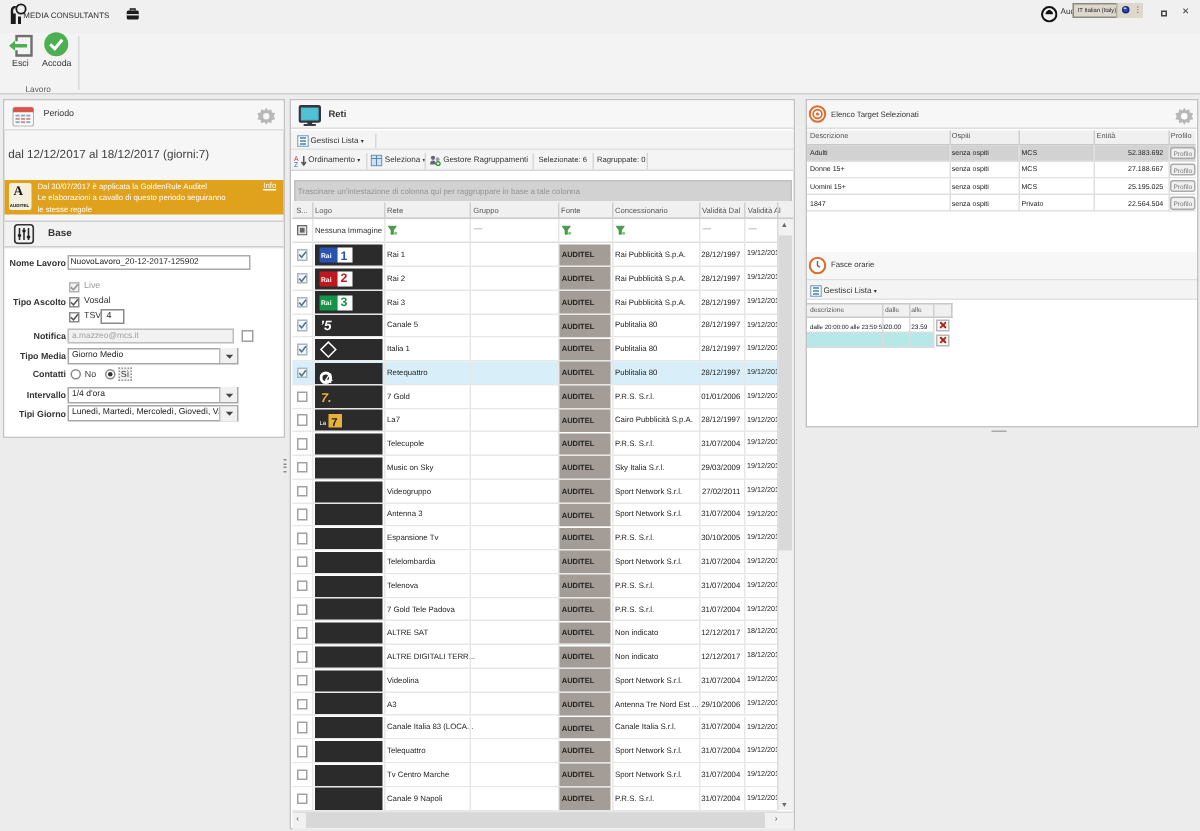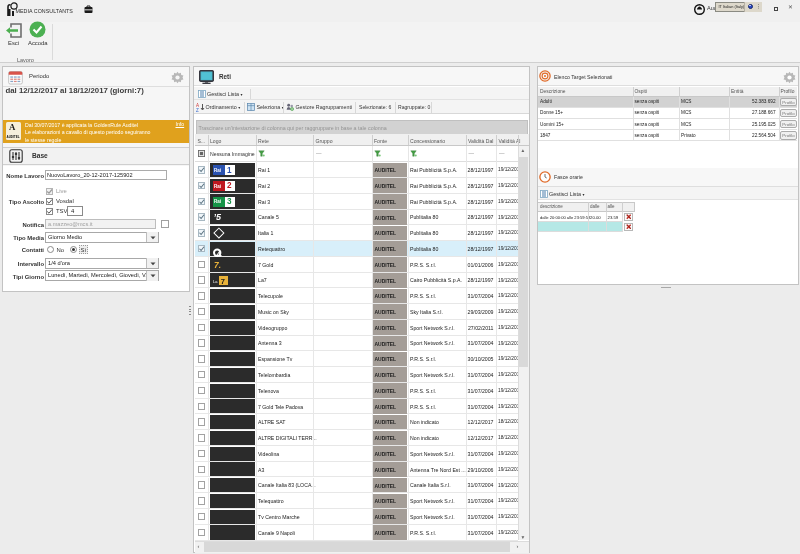--- a/index.html
+++ b/index.html
@@ -72,21 +72,21 @@
         <rect x="9.5" y="8.6" width="2.8" height="1.3"></rect>
       <rect x="5.9" y="10.8" width="2.8" height="1.3"></rect>
     </g>
   </svg>
   <div class="ab tx" style="left:26px;top:6px;font-size:5.9px;color:#333;">Periodo</div>
   <svg class="ab" style="left:168px;top:4px" width="13" height="13" viewBox="0 0 16 16">
     <path d="M8 1 L9.5 3.2 L12.1 2.3 L12.6 5 L15.3 5.5 L14.2 8 L15.3 10.5 L12.6 11 L12.1 13.7 L9.5 12.8 L8 15 L6.5 12.8 L3.9 13.7 L3.4 11 L0.7 10.5 L1.8 8 L0.7 5.5 L3.4 5 L3.9 2.3 L6.5 3.2 Z" fill="#b8b8b8"></path>
     <circle cx="8" cy="8" r="2.6" fill="#f6f6f6"></circle>
   </svg>
 
-  <div class="ab tx" style="left:2.5px;top:19px;font-size:7.8px;font-weight:bold;color:#3c3c3c;">dal 12/12/2017 al 18/12/2017 (giorni:7)</div>
+  <div class="ab tx" style="left:2.5px;top:31px;font-size:7.8px;font-weight:normal;color:#3c3c3c;">dal 12/12/2017 al 18/12/2017 (giorni:7)</div>
 
   <div class="ab" style="left:0;top:52.5px;width:186px;height:23px;background:#e0a11d;">
     <div class="ab" style="left:3px;top:2px;width:15px;height:18.5px;background:#f5efdd;border-radius:1.5px;">
       <div class="ab tx" style="left:3px;top:0.5px;font-size:8.8px;font-weight:bold;color:#1a1a1a;font-family:'Liberation Serif',serif;">A</div>
       <div class="ab tx" style="left:0.5px;top:13.5px;font-size:3px;font-weight:bold;color:#111;">AUDITEL</div>
     </div>
     <div class="ab tx" style="left:22px;top:2px;font-size:5.2px;color:#fff;">Dal 30/07/2017 è applicata la GoldenRule Auditel</div>
     <div class="ab tx" style="left:22px;top:9.5px;font-size:5.2px;color:#fff;">Le elaborazioni a cavallo di questo periodo seguiranno</div>
     <div class="ab tx" style="left:22px;top:17px;font-size:5.2px;color:#fff;">le stesse regole</div>
     <div class="ab tx" style="left:172.5px;top:1.5px;font-size:5.2px;color:#fff;text-decoration:underline;">Info</div>

